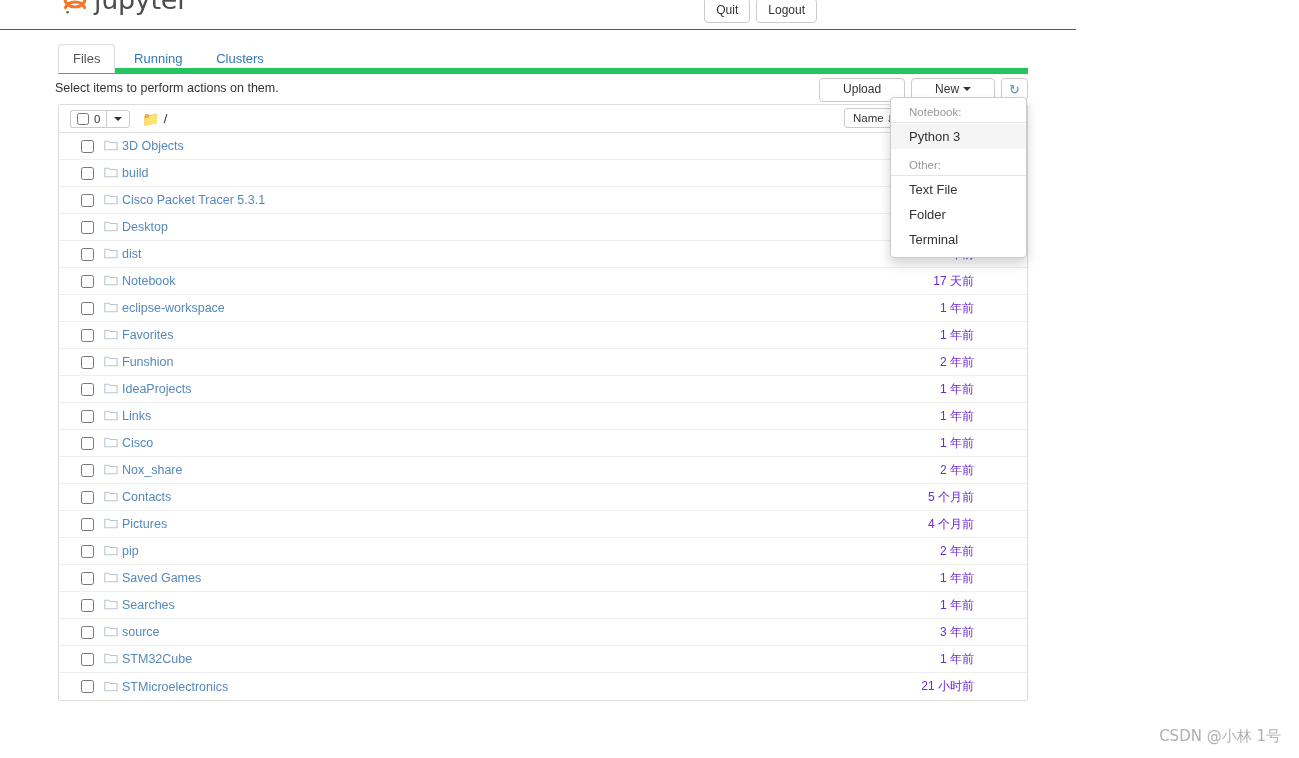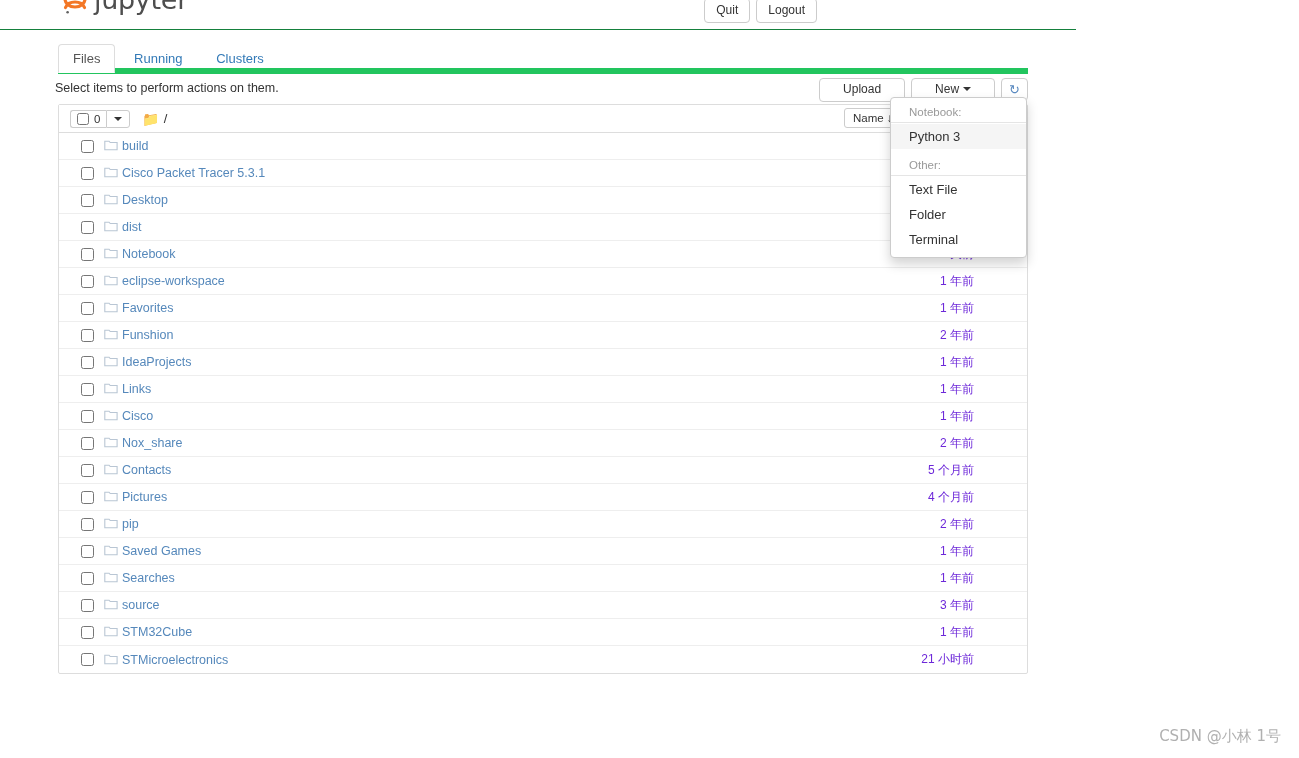--- a/index.html
+++ b/index.html
@@ -365,20 +365,28 @@
       </span>
       <span class="modified-label">e</span>
     </div>
   </div>
   <div id="rows-container">
       <div class="file-row">
         <input type="checkbox" class="row-check" style="">
         <span class="row-icon"><svg width="14" height="12" viewBox="0 0 14 12">
             <path d="M0.8 2.2h4.3l1.1 1.3h6.9v7.3H0.8z" fill="none" stroke="#b9c6d4" stroke-width="1.1"></path>
           </svg></span>
+        <a class="row-name">3D Objects</a>
+        <span class="row-time"></span>
+      </div>
+      <div class="file-row">
+        <input type="checkbox" class="row-check" style="">
+        <span class="row-icon"><svg width="14" height="12" viewBox="0 0 14 12">
+            <path d="M0.8 2.2h4.3l1.1 1.3h6.9v7.3H0.8z" fill="none" stroke="#b9c6d4" stroke-width="1.1"></path>
+          </svg></span>
         <a class="row-name">build</a>
         <span class="row-time"></span>
       </div>
       <div class="file-row">
         <input type="checkbox" class="row-check" style="">
         <span class="row-icon"><svg width="14" height="12" viewBox="0 0 14 12">
             <path d="M0.8 2.2h4.3l1.1 1.3h6.9v7.3H0.8z" fill="none" stroke="#b9c6d4" stroke-width="1.1"></path>
           </svg></span>
         <a class="row-name">Cisco Packet Tracer 5.3.1</a>
         <span class="row-time"></span>

